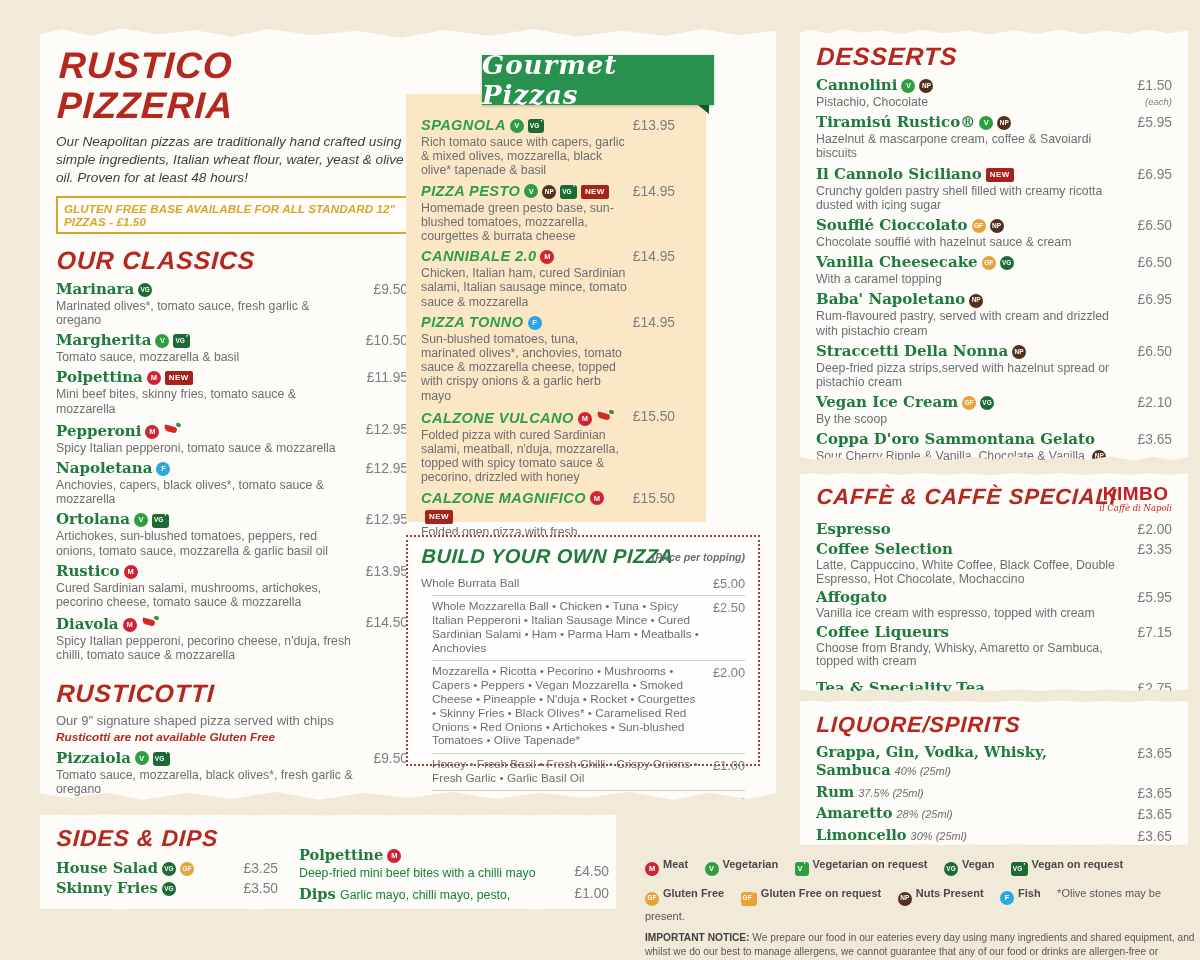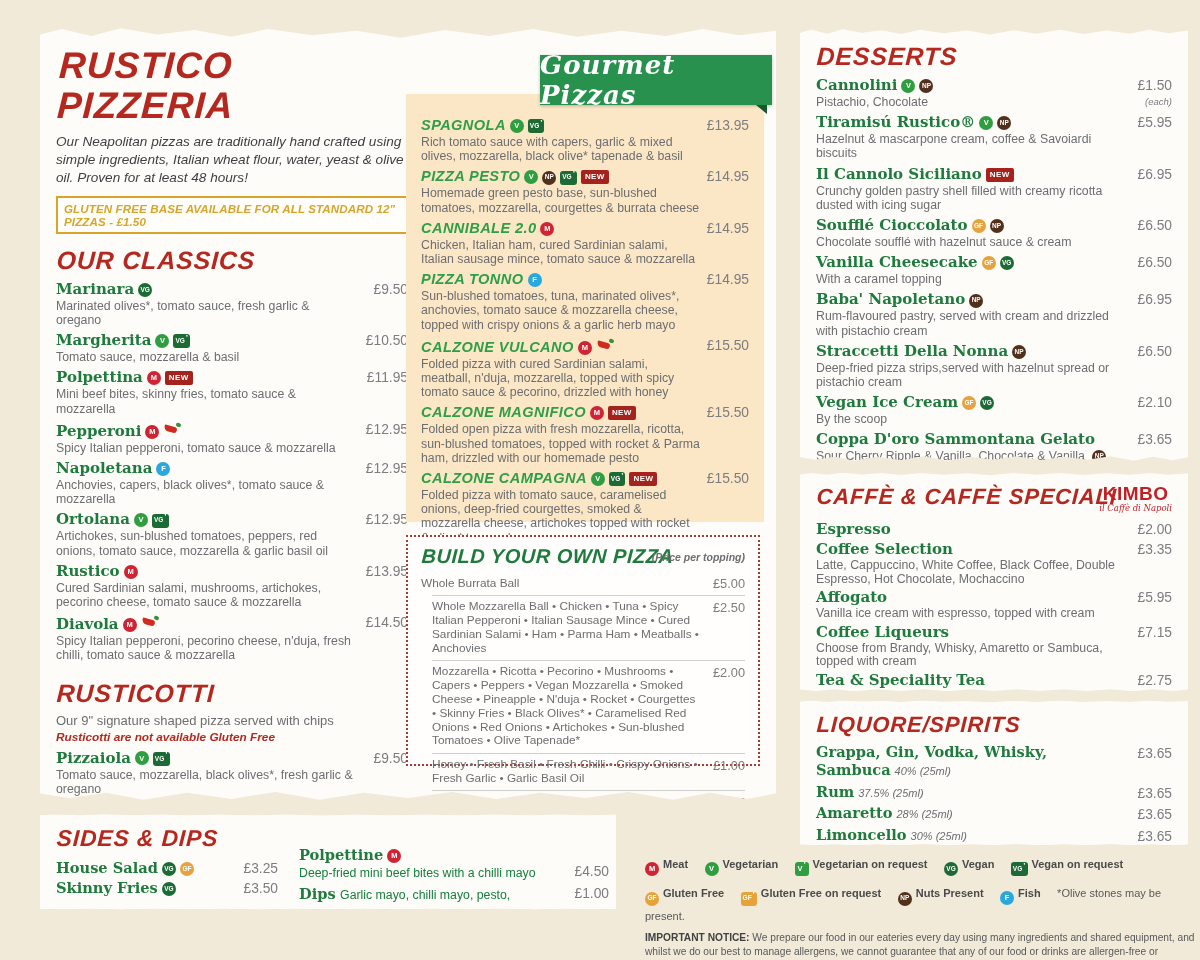--- a/index.html
+++ b/index.html
@@ -63,21 +63,21 @@
   .b-Vr::after,.b-VGr::after,.b-GFr::after { content:"\2019"; font-size:8px; margin:-7px 0 0 1px; }
   .b-GF { background:#e6a33c; } .b-GF::before { content:"GF"; font-size:6.5px; }
   .b-GFr { background:#e6a33c; border-radius:3px; } .b-GFr::before { content:"GF"; font-size:6.5px; }
   .b-NP { background:#52301b; } .b-NP::before { content:"NP"; font-size:6.5px; }
   .b-F { background:#29a8df; } .b-F::before { content:"F"; }
   .b-NEW { background:#a6221c; border-radius:2px; padding:0 4px; } .b-NEW::before { content:"NEW"; font-size:8px; letter-spacing:.4px; }
   .b-CHILLI { background:transparent; width:17px; position:relative; padding:0; }
   .b-CHILLI::before { content:""; position:absolute; left:1px; top:6px; width:13px; height:6px; background:#d12b1f; border-radius:1px 5px 5px 8px; transform:rotate(16deg); }
   .b-CHILLI::after { content:""; position:absolute; right:-1px; top:3px; width:5px; height:4px; background:#3b8f3e; border-radius:2px; transform:rotate(16deg); }
   
-  .gourmet { position:absolute; left:366px; top:68px; width:358px; height:428px; background:#fbe7c6; padding:22px 15px 8px 15px; }
+  .gourmet { position:absolute; left:366px; top:68px; width:300px; height:428px; background:#fbe7c6; padding:22px 31px 8px 15px; }
   .gourmet-flag {
     position:absolute; top:-39px; right:-8px; width:232px; height:50px;
     background:#27914d; display:flex; align-items:center; justify-content:center;
     box-shadow:0 1px 3px rgba(0,0,0,.25);
   }
   .gourmet-flag::after { content:""; position:absolute; top:100%; right:5px; border-top:9px solid #14582c; border-left:11px solid transparent; }
   .script { font-family:"DejaVu Serif", serif; font-style:italic; font-weight:bold; font-size:26px; color:#fff; letter-spacing:1px; }
   .gname { font-weight:bold; font-style:italic; color:#2f9e48; font-size:14.6px; letter-spacing:.4px; text-transform:uppercase; }
   .gourmet .m-desc { margin-right:48px; }
   
@@ -452,21 +452,21 @@
         </div>
 
         <div class="m-item" style="margin-bottom:2px">
           <div class="m-head">
             <span class="item-name">Affogato</span>
             <span class="price">£5.95</span>
           </div>
           <div class="m-desc" style="line-height:13.6px">Vanilla ice cream with espresso, topped with cream</div>
         </div>
 
-        <div class="m-item" style="margin-bottom:2px">
+        <div class="m-item" style="margin-bottom:10px">
           <div class="m-head">
             <span class="item-name">Coffee Liqueurs</span>
             <span class="price">£7.15</span>
           </div>
           <div class="m-desc" style="line-height:13.6px">Choose from Brandy, Whisky, Amaretto or Sambuca, topped with cream</div>
         </div>
 
         <div class="m-item" style="margin-bottom:2px">
           <div class="m-head">
             <span class="item-name">Tea &amp; Speciality Tea</span>

